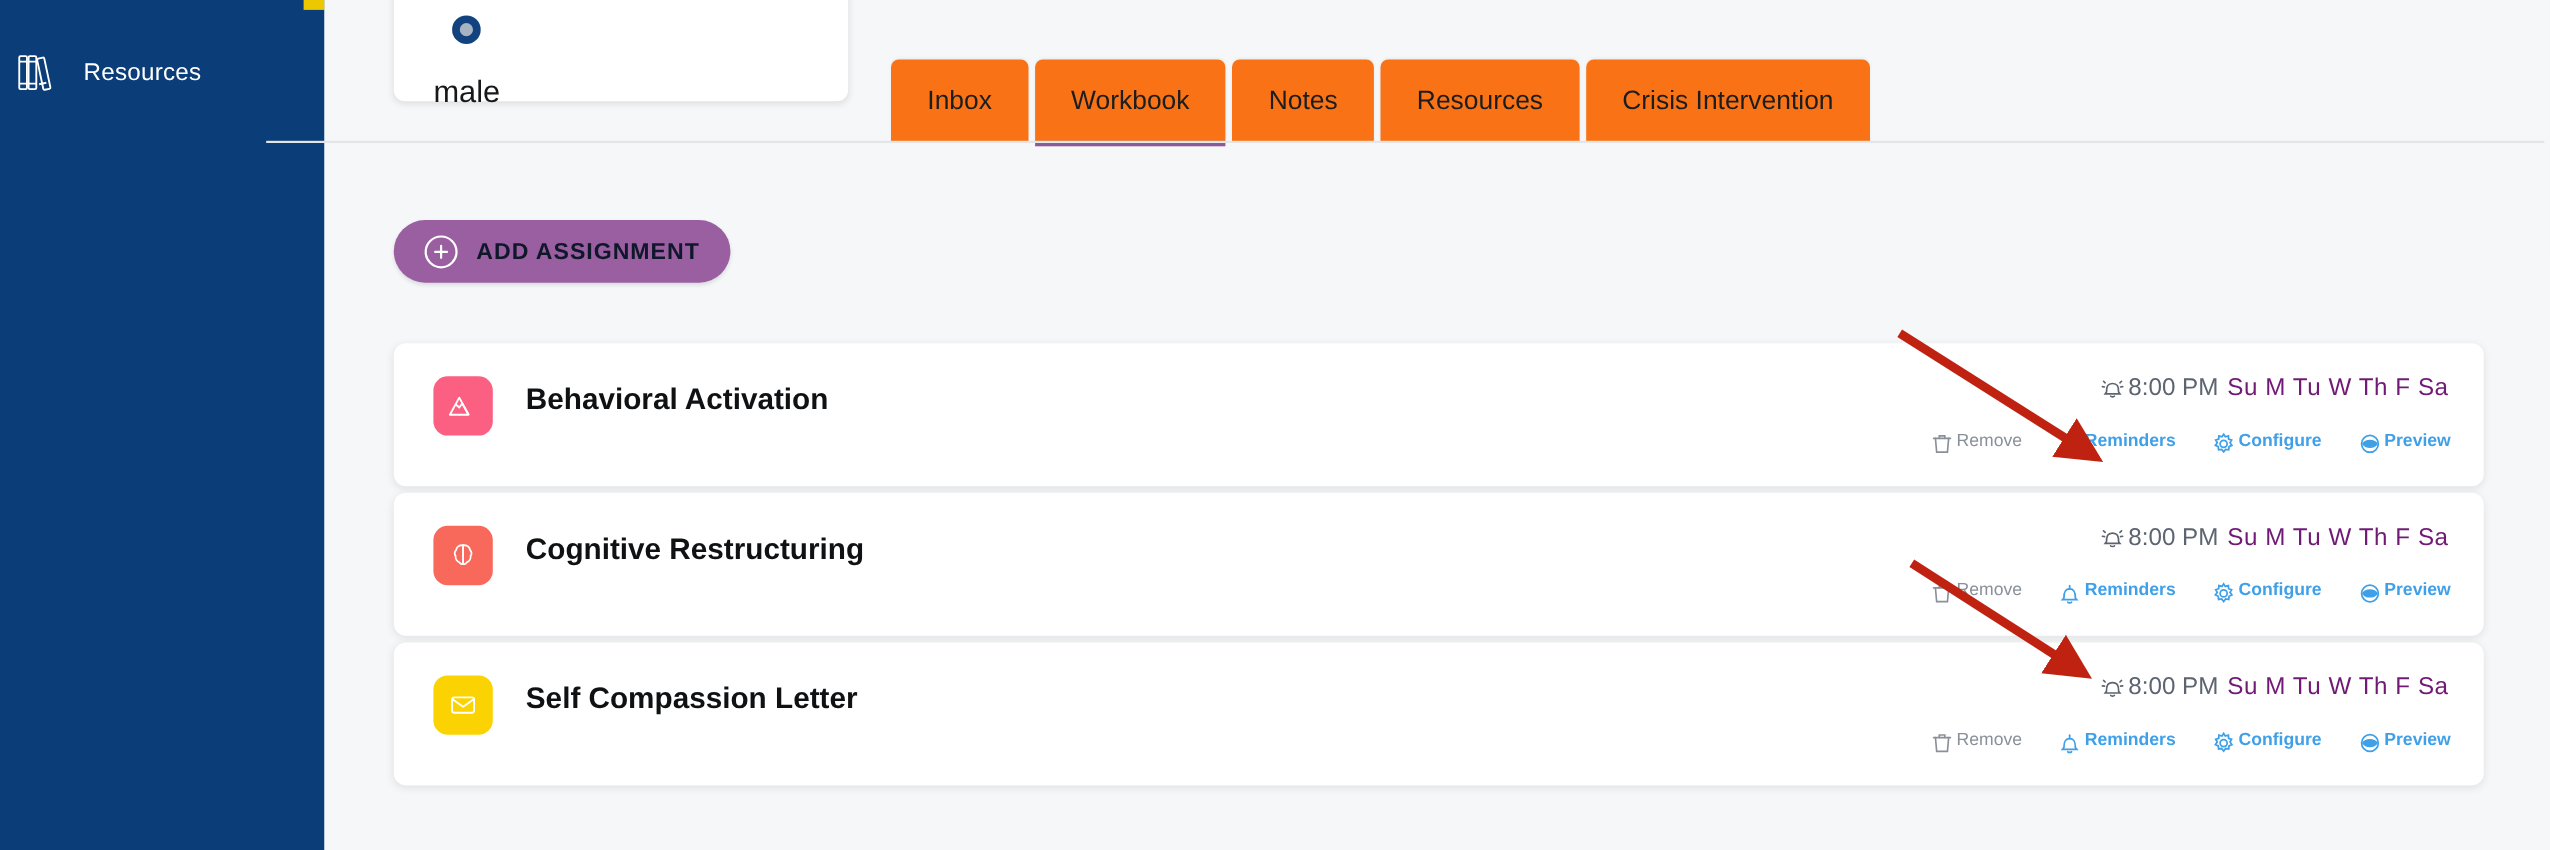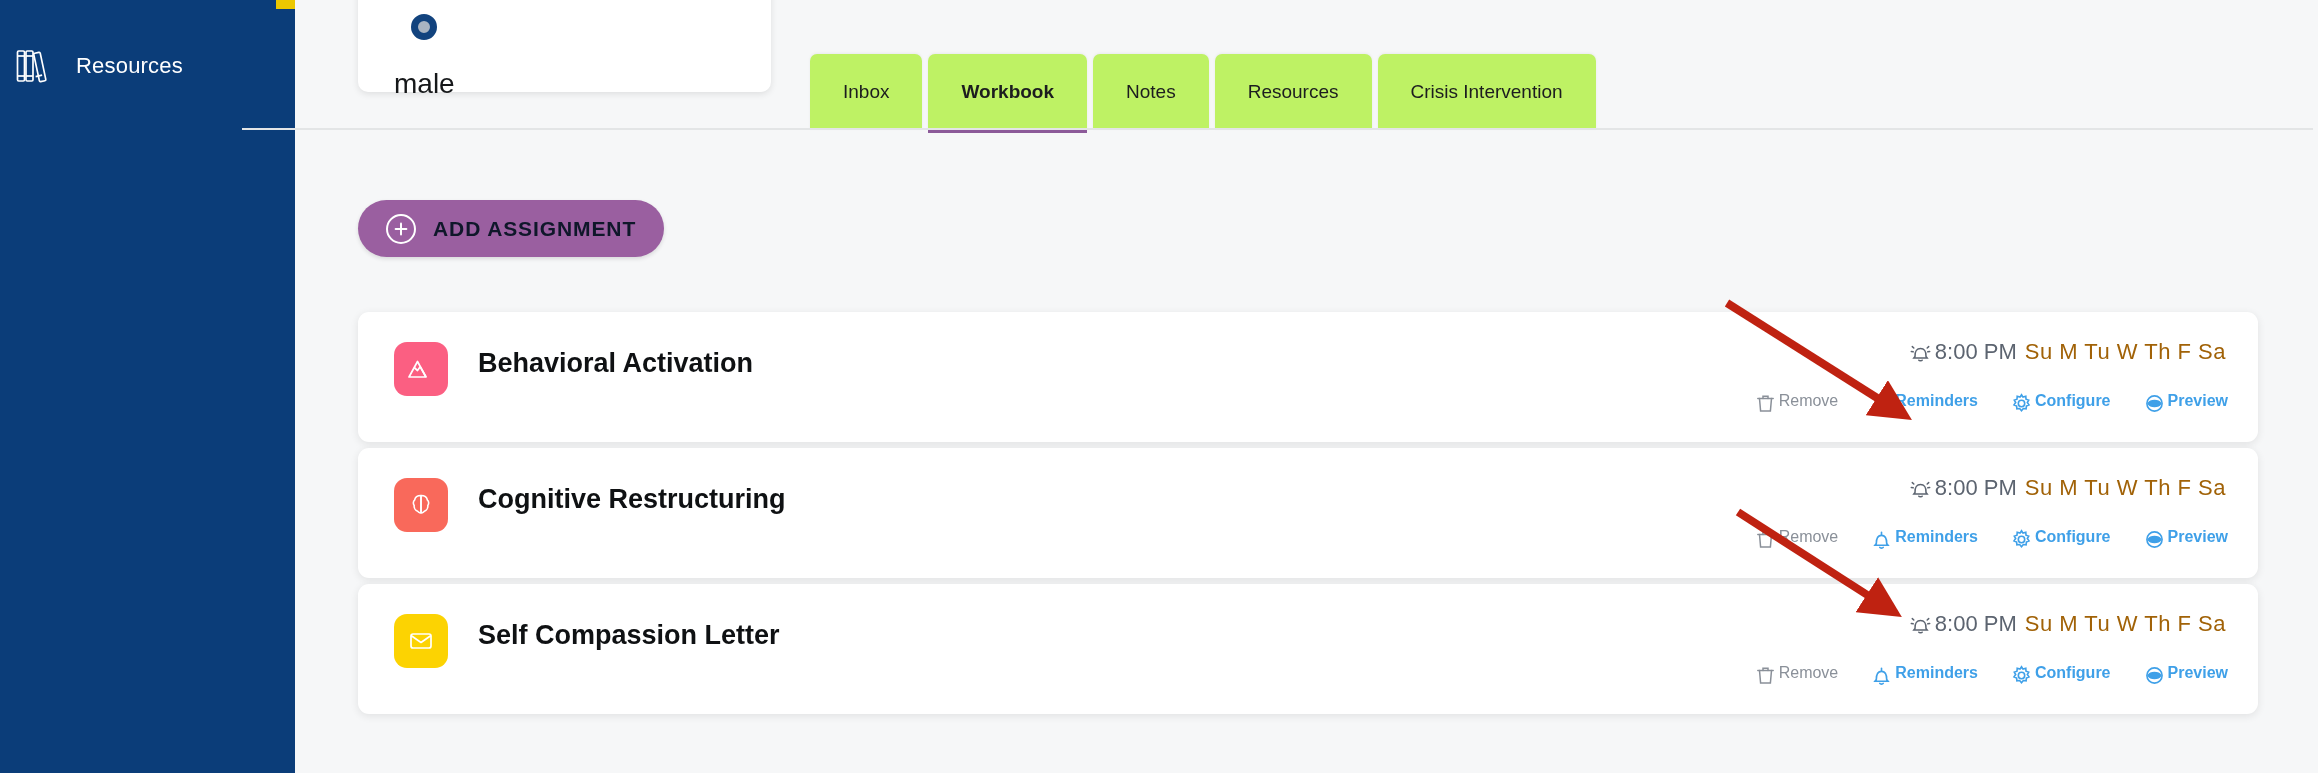--- a/index.html
+++ b/index.html
@@ -54,31 +54,31 @@
   }
   .radio-label { font-size: 28px; color: #16181a; }
 
   
   #tabs {
     position: absolute; left: 515px; top: 27px;
     display: flex; align-items: flex-end; height: 103px;
   }
   .tab {
     position: relative;
-    background: #bef264;
+    background: #f97316;
     height: 76px;
     border-radius: 7px 7px 0 0;
     display: flex; align-items: center; justify-content: center;
     padding: 0 33px;
     margin-right: 6px;
-    font-size: 19px; color: #1c1d1f;
+    font-size: 24px; color: #1c1d1f;
     box-shadow: 0 -1px 3px rgba(0,0,0,.05);
     cursor: pointer;
   }
-  .tab.active { font-weight: bold; align-items: center; }
+  .tab.active { font-weight: normal; align-items: center; }
   .tab.active::after {
     content: ""; position: absolute;
     left: 0; right: 0; bottom: -3px; height: 5px;
     background: #8c5a99;
   }
   #tab-underline-rule {
     position: absolute; left: -53px; top: 128px;
     width: 2071px; height: 2px; background: #e3e5e6;
   }
 
@@ -130,21 +130,21 @@
     font-size: 27px; font-weight: bold; color: #0f1113;
     white-space: nowrap;
   }
 
   .sched {
     position: absolute; right: 32px; top: 27px;
     display: flex; align-items: center; gap: 2px;
     color: #5c6470; font-size: 22px;
   }
   .sched .sched-time { color:#5c6470; }
-  .sched .sched-days { color:#a16207; letter-spacing: .5px; margin-left: 6px;}
+  .sched .sched-days { color:#701a75; letter-spacing: .5px; margin-left: 6px;}
 
   .actions {
     position: absolute; right: 30px; top: 80px;
     display: flex; align-items: center; gap: 32px;
   }
   .action {
     display: flex; align-items: flex-start; gap: 2px;
     font-size: 16px; cursor: pointer;
     white-space: nowrap;
   }

